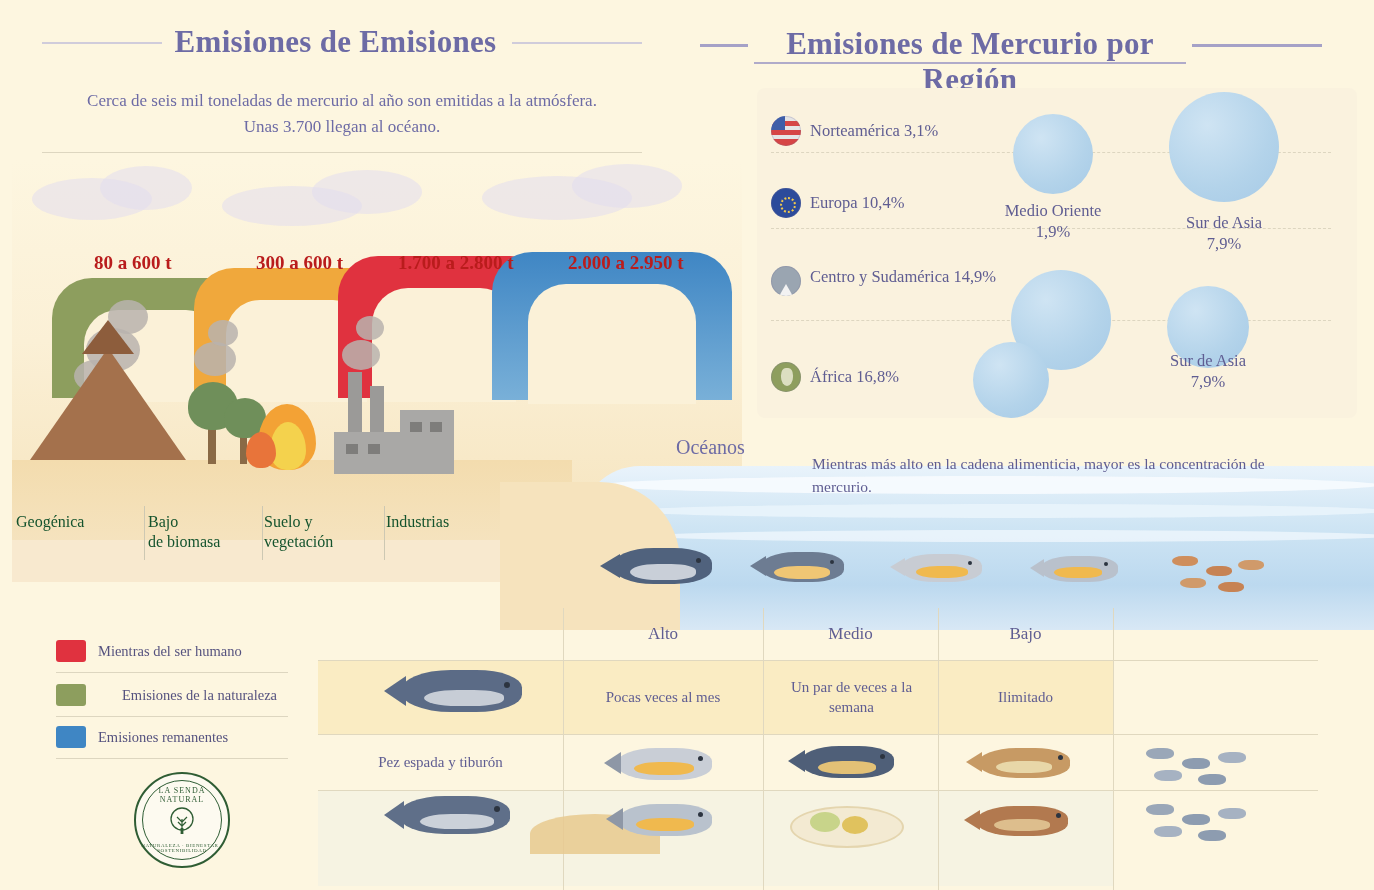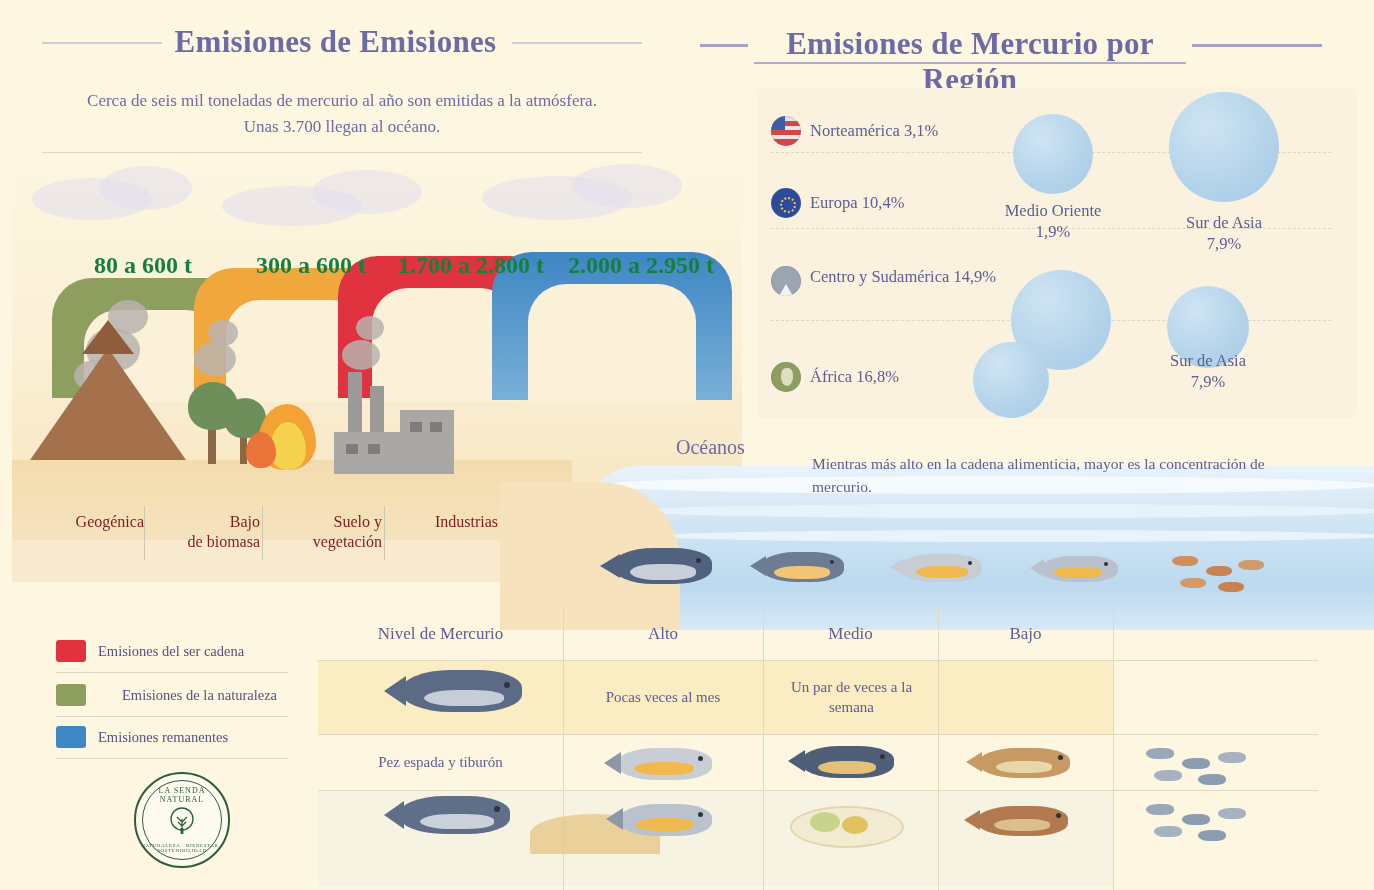--- a/index.html
+++ b/index.html
@@ -47,21 +47,21 @@
   }
   .sand2{
     position:absolute;left:0;top:380px;width:730px;height:42px;
     background:#f8e9cf;
   }
 
   
   .pipe{position:absolute;border-radius:40px 40px 0 0;}
   .pipe-label{
     position:absolute;font-family:"Liberation Serif", serif;
-    font-size:24px;font-weight:bold;color:#15803d;white-space:nowrap;
+    font-size:19px;font-weight:bold;color:#b91c1c;white-space:nowrap;
   }
 
   
   .volcano{
     position:absolute;width:0;height:0;
     border-left:78px solid transparent;border-right:78px solid transparent;
     border-bottom:112px solid #a4714c;
   }
   .volcano-top{
     position:absolute;width:0;height:0;
@@ -76,21 +76,21 @@
   .flame{position:absolute;border-radius:50% 50% 45% 45% / 60% 60% 40% 40%;}
 
   
   .fact-body{position:absolute;background:#a9a8a6;}
   .fact-stack{position:absolute;background:#9b9a98;}
   .fact-win{position:absolute;background:#7e7d7b;}
 
   
   .src-label{
     position:absolute;font-family:"Liberation Serif", serif;
-    font-size:16px;color:#7f1d1d;line-height:1.25;text-align:right;
+    font-size:16px;color:#14532d;line-height:1.25;text-align:left;
   }
   .src-div{position:absolute;width:1px;background:#cdc8b3;}
   .ocean-label{
     position:absolute;font-family:"Liberation Serif", serif;
     font-size:20px;color:#6d6ba5;
   }
   .ocean-note{
     position:absolute;font-family:"Liberation Serif", serif;
     font-size:15.5px;color:#5f5d92;line-height:1.5;width:460px;
   }
@@ -371,21 +371,21 @@
     <div class="fish-body" style="left:46px;top:26px;width:26px;height:10px;background:#c78354;"></div>
     <div class="fish-body" style="left:66px;top:4px;width:26px;height:10px;background:#d09a6a;"></div>
   </div>
 </div>
 
 <div class="abs ocean-label" style="left:676px;top:436px;">Océanos</div>
 <div class="abs ocean-note" style="left:812px;top:452px;">Mientras más alto en la cadena alimenticia, mayor es la concentración de mercurio.</div>
 
 <div class="legend-item" style="left:56px;top:640px;">
   <span class="swatch" style="background:#e0323f;"></span>
-  <span class="legend-text">Emisiones del ser cadena</span>
+  <span class="legend-text">Mientras del ser humano</span>
 </div>
 <div class="legend-rule" style="left:56px;top:672px;width:232px;"></div>
 
 <div class="legend-item" style="left:56px;top:684px;gap:36px;">
   <span class="swatch" style="background:#8d9e5e;"></span>
   <span class="legend-text">Emisiones de la naturaleza</span>
 </div>
 <div class="legend-rule" style="left:56px;top:716px;width:232px;"></div>
 
 <div class="legend-item" style="left:56px;top:726px;">
@@ -403,41 +403,41 @@
     <rect x="18.6" y="26" width="2.8" height="6" fill="#2f5d34"></rect>
   </svg>
   <div class="logo-bottom">NATURALEZA · BIENESTAR · SOSTENIBILIDAD</div>
 </div>
 
 <div id="mercury-table">
 
   <div class="row-band" style="left:0;top:52px;width:795px;height:74px;"></div>
   <div class="row-band2" style="left:0;top:182px;width:795px;height:96px;opacity:.35;"></div>
 
-  <div class="tbl-head" style="left:0;width:245px;">Nivel de Mercurio</div>
   <div class="tbl-head bold" style="left:245px;width:200px;">Alto</div>
   <div class="tbl-head bold" style="left:445px;width:175px;">Medio</div>
   <div class="tbl-head bold" style="left:620px;width:175px;">Bajo</div>
 
   <div class="tbl-hline" style="left:0;top:52px;width:1000px;"></div>
   <div class="tbl-hline" style="left:0;top:126px;width:1000px;"></div>
   <div class="tbl-hline" style="left:0;top:182px;width:1000px;"></div>
   <div class="tbl-vline" style="left:245px;top:0;height:282px;"></div>
   <div class="tbl-vline" style="left:445px;top:0;height:282px;"></div>
   <div class="tbl-vline" style="left:620px;top:0;height:282px;"></div>
   <div class="tbl-vline" style="left:795px;top:0;height:282px;"></div>
 
   <div class="fish" style="left:66px;top:62px;">
     <div class="fish-body" style="left:16px;top:0;width:122px;height:42px;background:#5b6b86;"></div>
     <div class="fish-body" style="left:40px;top:20px;width:80px;height:16px;background:#c7cdd6;"></div>
     <div class="fish-tail" style="left:0;top:6px;border-top:15px solid transparent;border-bottom:15px solid transparent;border-right:22px solid #5b6b86;"></div>
     <div class="fish-eye" style="left:120px;top:12px;width:6px;height:6px;"></div>
   </div>
   <div class="cell-txt" style="left:245px;top:52px;width:200px;height:74px;">Pocas veces al mes</div>
   <div class="cell-txt" style="left:451px;top:52px;width:165px;height:74px;">Un par de veces a la semana</div>
+  <div class="cell-txt" style="left:620px;top:52px;width:175px;height:74px;">Ilimitado</div>
 
   <div class="cell-txt" style="left:0;top:126px;width:245px;height:56px;">Pez espada y tiburón</div>
   <div class="fish" style="left:286px;top:140px;">
     <div class="fish-body" style="left:12px;top:0;width:96px;height:32px;background:#c9ced6;"></div>
     <div class="fish-body" style="left:30px;top:14px;width:60px;height:13px;background:#f0b94e;"></div>
     <div class="fish-tail" style="left:0;top:4px;border-top:11px solid transparent;border-bottom:11px solid transparent;border-right:17px solid #8e97a6;"></div>
     <div class="fish-eye" style="left:94px;top:8px;width:5px;height:5px;"></div>
   </div>
   <div class="fish" style="left:470px;top:138px;">
     <div class="fish-body" style="left:12px;top:0;width:94px;height:32px;background:#4f5f78;"></div>

